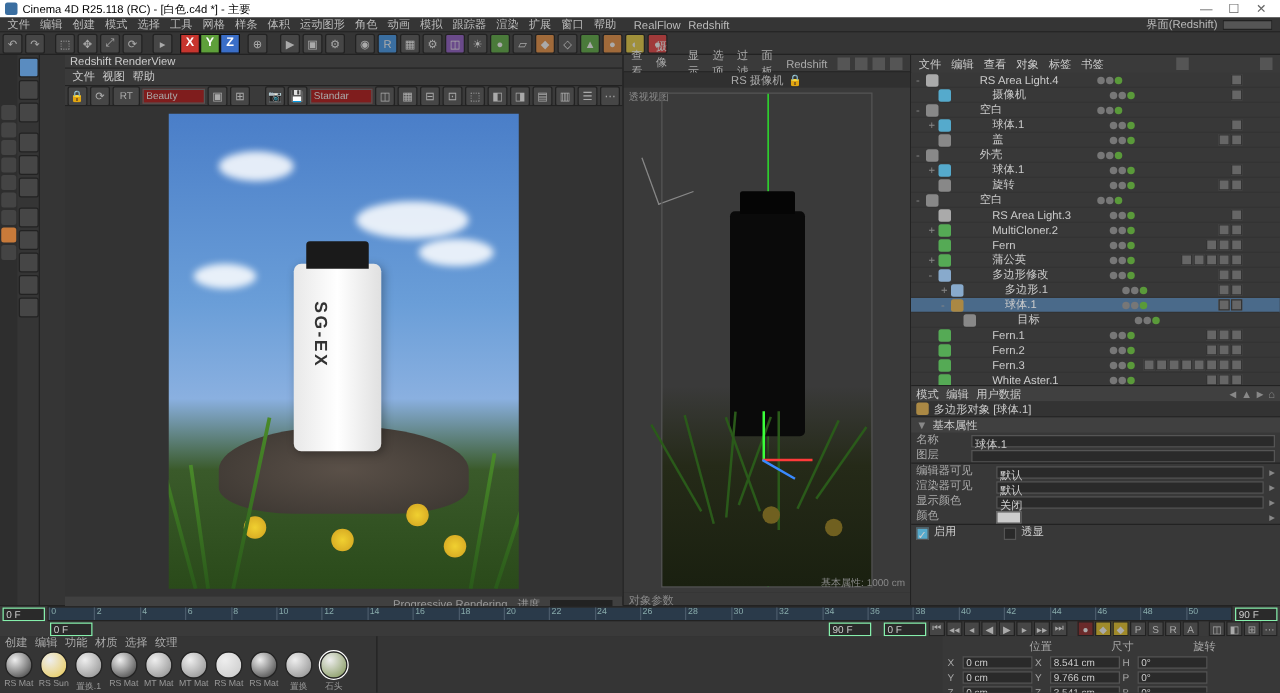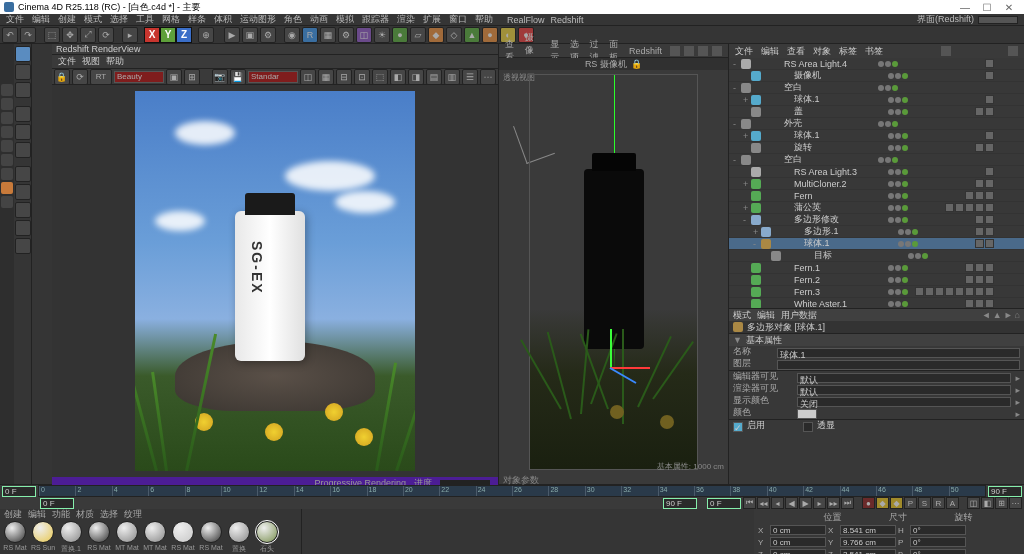--- a/index.html
+++ b/index.html
@@ -40,21 +40,21 @@
 .rv-combo { width: 50px; height: 12px; background: #7f1d1d; border: 1px solid #555; font-size: 8px; padding: 0 2px; color: #aaa; display: flex; align-items: center; }
 .rv-canvas { flex: 1; background: #333; display: flex; align-items: flex-start; justify-content: center; padding: 6px; position: relative; }
 .render-img { width: 280px; height: 380px; background: linear-gradient(to bottom, #4a7ec8 0%, #6a9ed8 40%, #8ab0e0 60%, #3a5a2a 75%, #2a4a1a 100%); position: relative; overflow: hidden; }
 .cloud { position: absolute; background: rgba(255,255,255,0.85); border-radius: 50%; filter: blur(3px); }
 .bottle { position: absolute; left: 100px; top: 120px; width: 70px; height: 150px; background: linear-gradient(to right, #e8e8e8, #fff, #e0e0e0); border-radius: 6px; box-shadow: 2px 2px 8px rgba(0,0,0,0.3); }
 .bottle-cap { position: absolute; top: -18px; left: 10px; width: 50px; height: 22px; background: #1a1a1a; border-radius: 3px 3px 0 0; }
 .bottle-label { position: absolute; top: 30px; left: 14px; font-size: 14px; font-weight: bold; color: #333; writing-mode: vertical-rl; letter-spacing: 2px; }
 .rock { position: absolute; bottom: 60px; left: 40px; width: 200px; height: 70px; background: radial-gradient(ellipse, #5a5048, #3a3530); border-radius: 50% 50% 30% 30%; }
 .flower { position: absolute; width: 18px; height: 18px; background: radial-gradient(circle, #f0d030, #d0a020); border-radius: 50%; }
 .grass { position: absolute; bottom: 0; width: 3px; background: linear-gradient(to top, #2a5a1a, #4a8a2a); transform-origin: bottom; }
-.rv-status { height: 12px; background: #4c1d95; display: flex; align-items: center; justify-content: flex-end; padding: 0 8px; font-size: 8px; color: #999; gap: 8px; }
+.rv-status { height: 12px; background: #404040; display: flex; align-items: center; justify-content: flex-end; padding: 0 8px; font-size: 8px; color: #999; gap: 8px; }
 .rv-status .bar { width: 50px; height: 6px; background: #222; }
 .viewport { flex: 1; background: #2a2a2a; display: flex; flex-direction: column; border-left: 1px solid #222; }
 .vp-header { height: 14px; background: #3a3a3a; display: flex; align-items: center; gap: 8px; padding: 0 6px; font-size: 8px; color: #aaa; border-bottom: 1px solid #222; }
 .vp-header .vhr { margin-left: auto; display: flex; gap: 4px; }
 .vp-header .vhicon { width: 10px; height: 10px; background: #555; }
 .vp-sub { height: 12px; display: flex; align-items: center; justify-content: center; font-size: 8px; color: #aaa; background: #303030; }
 .vp-canvas { flex: 1; background: #3a3a3a; position: relative; overflow: hidden; }
 .vp-frame { position: absolute; left: 30px; top: 4px; right: 30px; bottom: 4px; border: 1px solid #555; display: flex; align-items: flex-end; justify-content: center; }
 .vp-centerline { position: absolute; left: 50%; top: 0; bottom: 0; width: 1px; background: #2aff2a; }
 .vp-bottle { width: 60px; height: 180px; background: #0a0a0a; border-radius: 4px; position: absolute; bottom: 120px; left: calc(50% - 30px); }

